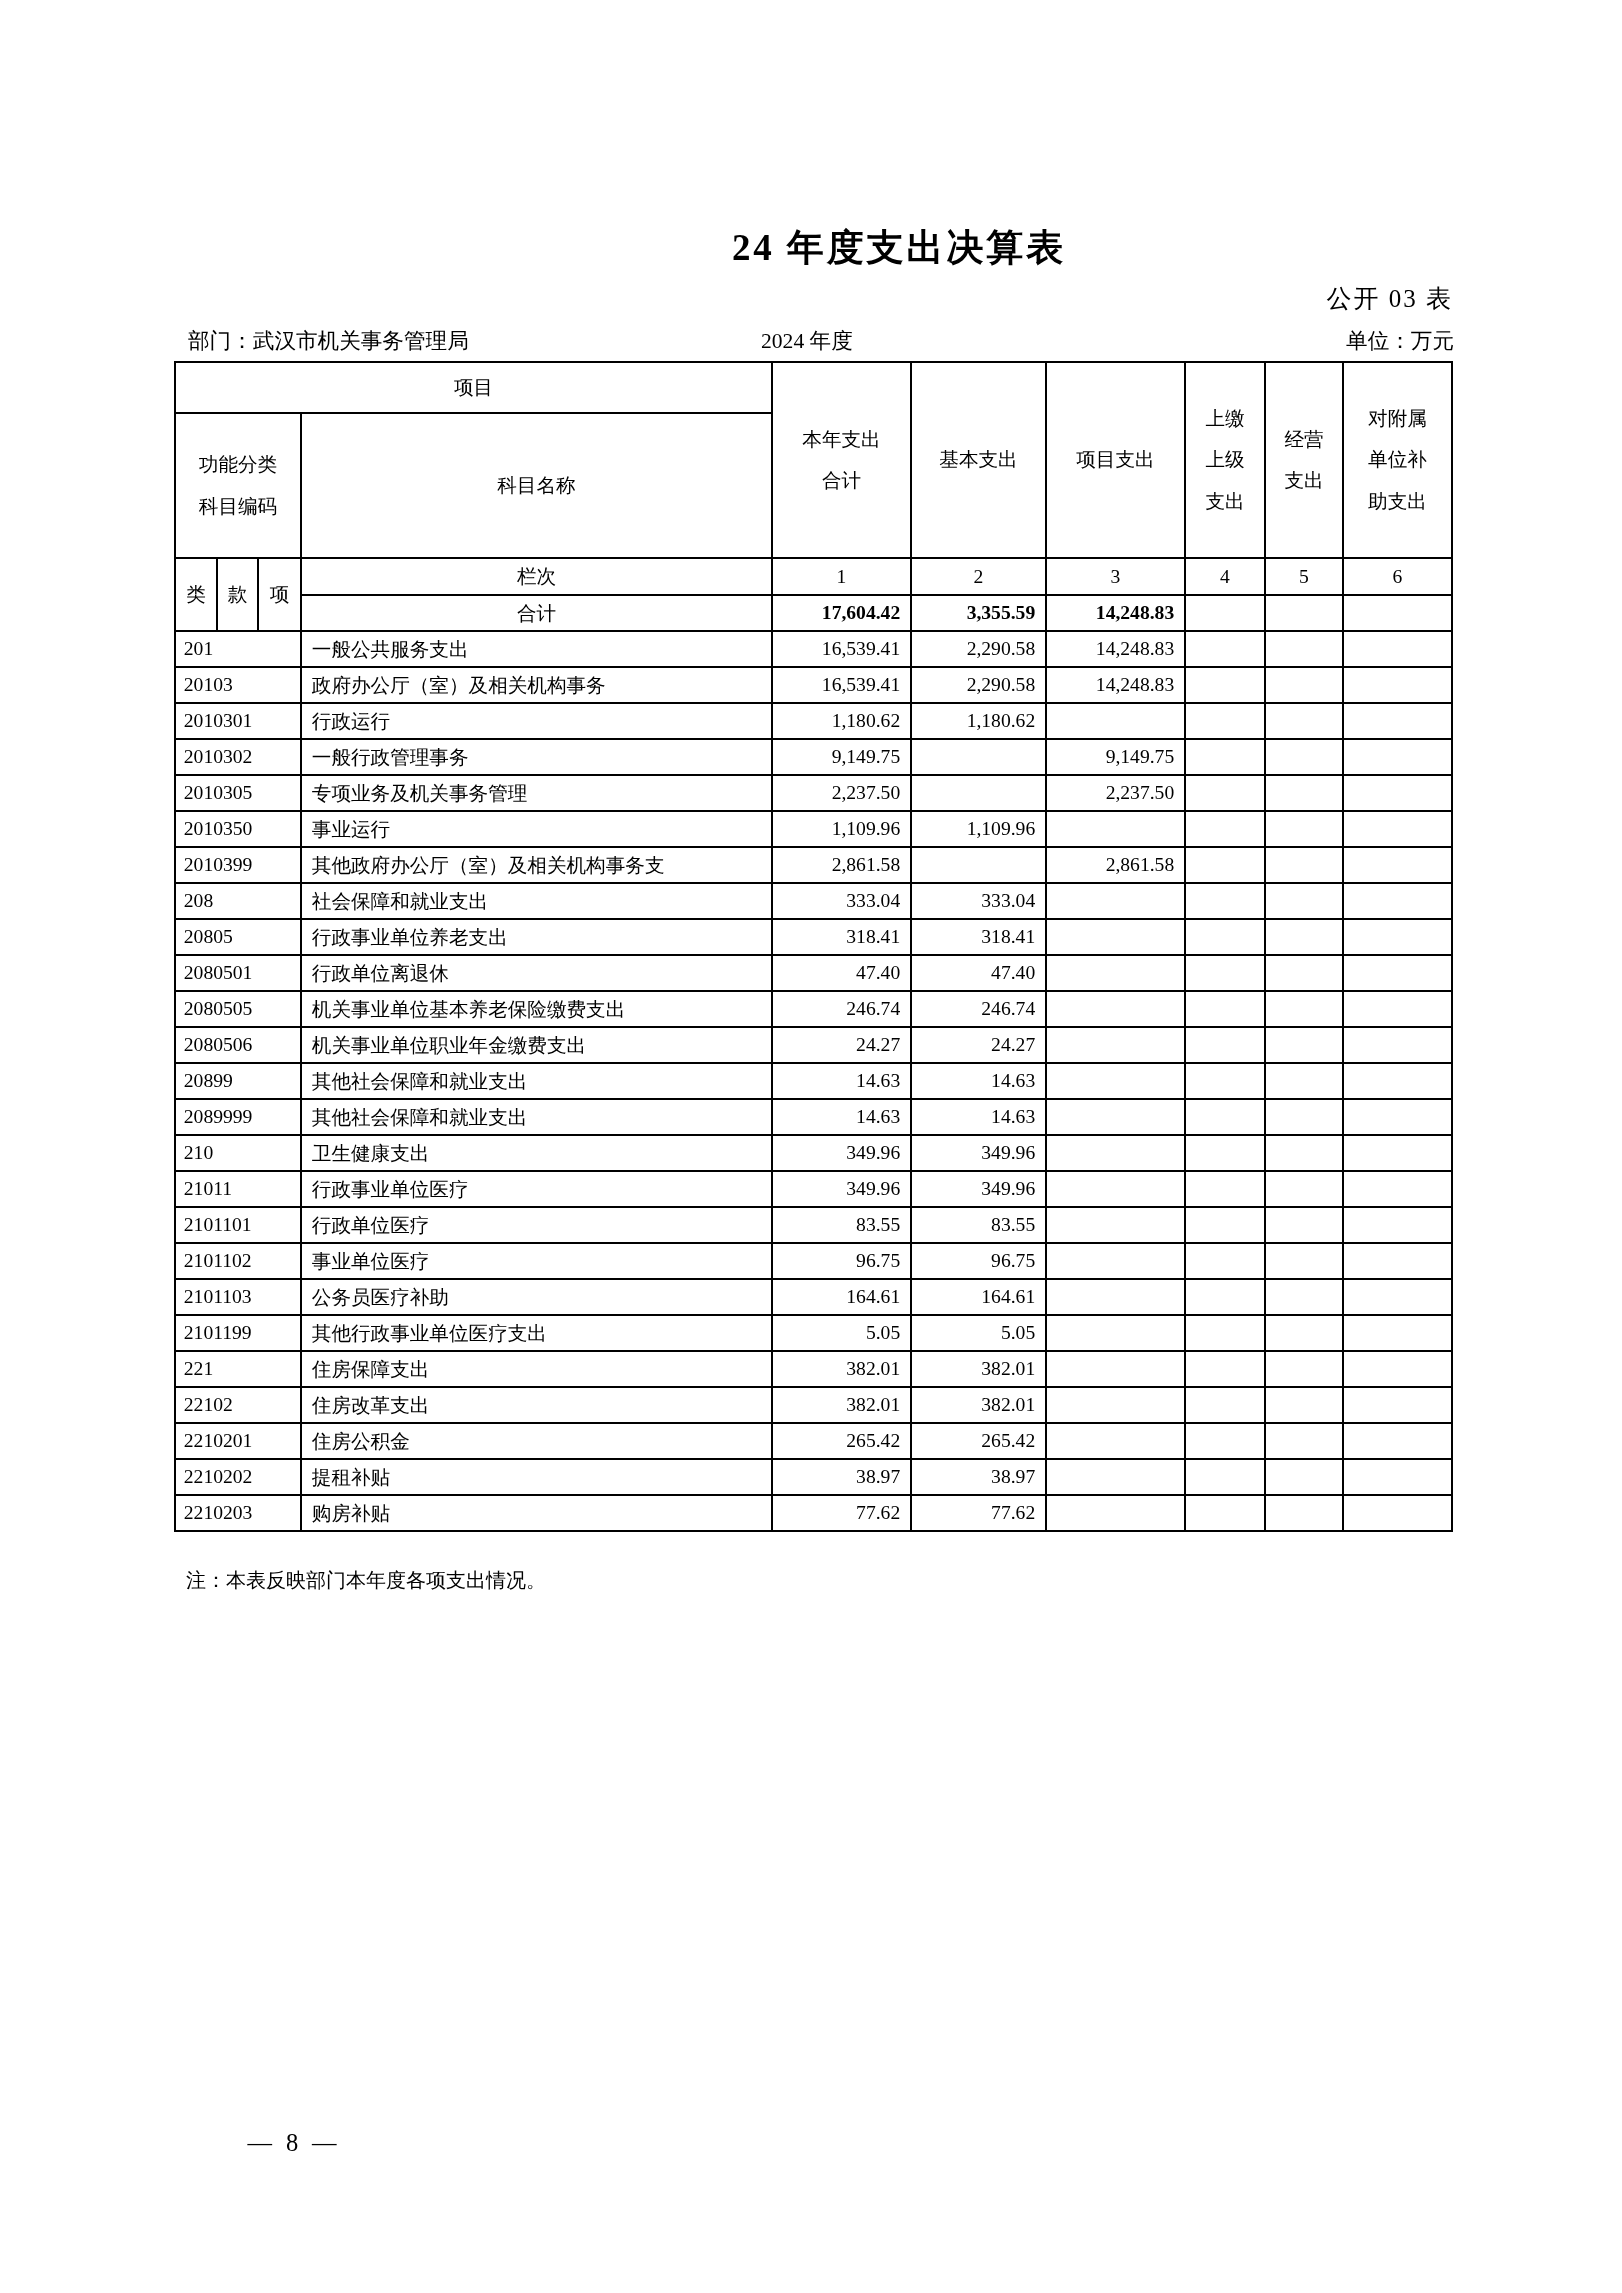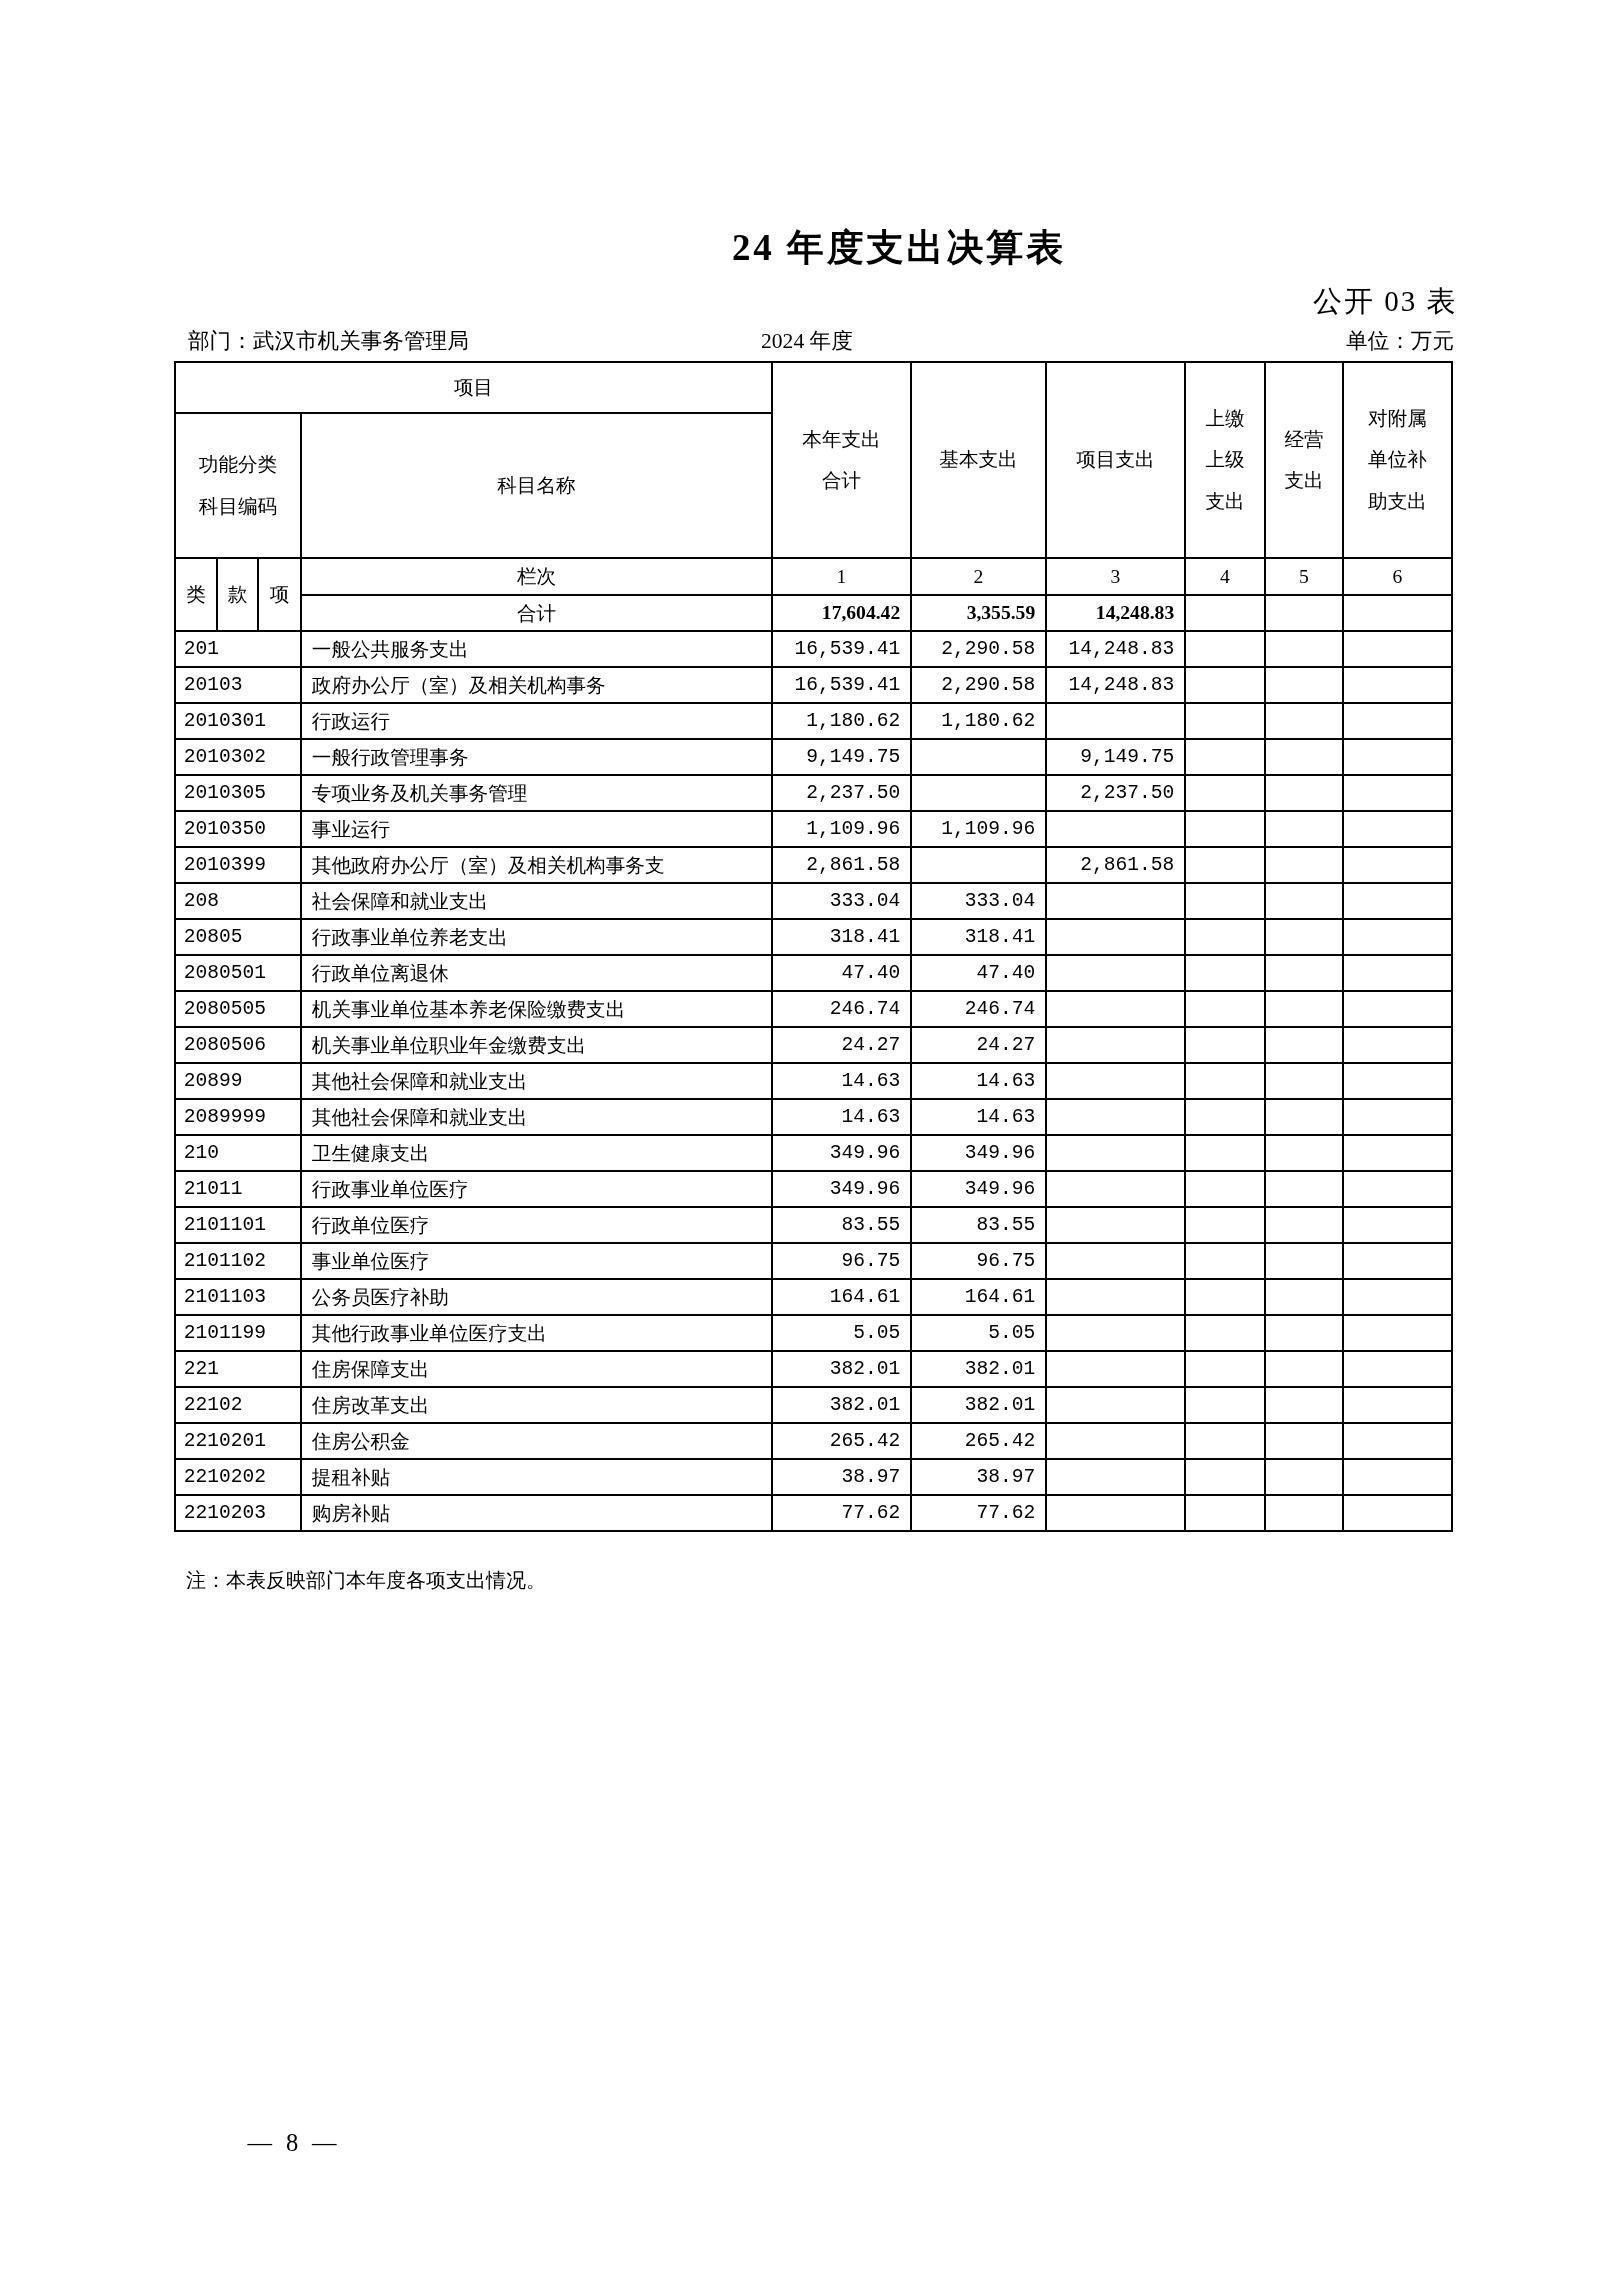--- a/index.html
+++ b/index.html
@@ -19,21 +19,21 @@
     font-weight: bold;
     letter-spacing: 2.9px;
     white-space: nowrap;
   }
   .table-code {
     position: absolute;
     top: 282px;
     left: 1313px;
     width: 140px;
     text-align: right;
-    font-size: 29px;
+    font-size: 25px;
     letter-spacing: 2px;
     white-space: nowrap;
   }
   .meta-row { position: absolute; top: 326px; left: 0; width: 1429px; height: 29px; font-size: 21.6px; }
   .meta-department { position: absolute; left: 188px; white-space: nowrap; }
   .meta-year { position: absolute; left: 761px; white-space: nowrap; }
   .meta-unit { position: absolute; left: 1296px; width: 158px; text-align: right; white-space: nowrap; }
 
   table.report {
     position: absolute;
@@ -47,21 +47,21 @@
   table.report td {
     border: 2px solid #000;
     font-size: 19.6px;
     vertical-align: middle;
     overflow: hidden;
   }
   tr.h-project { height: 51px; }
   tr.h-main { height: 145px; }
   tr.h-lanci { height: 37px; }
   tr.h-heji { height: 36px; }
-  tbody.data tr { height: 36px; font-family: Liberation Mono, monospace; }
+  tbody.data tr { height: 36px; }
 
   td.hdr { text-align: center; font-size: 20.6px; white-space: pre-line; line-height: 2.1; border-radius: 31px; }
   td.hdr-single { text-align: center; font-size: 20.6px; }
   tr.h-main td { border-bottom-width: 2.9px; }
   tr.h-project td.project-cell { border-bottom-width: 2.9px; }
   tr.h-heji td { border-bottom-width: 2.9px; }
 
   td.code-cell { text-align: left; padding-left: 7.8px; white-space: nowrap; }
   td.name-cell { text-align: left; padding-left: 9.8px; padding-right: 3.9px; white-space: nowrap; }
   td.num-cell  { text-align: right; padding-right: 9.8px; white-space: nowrap; }

